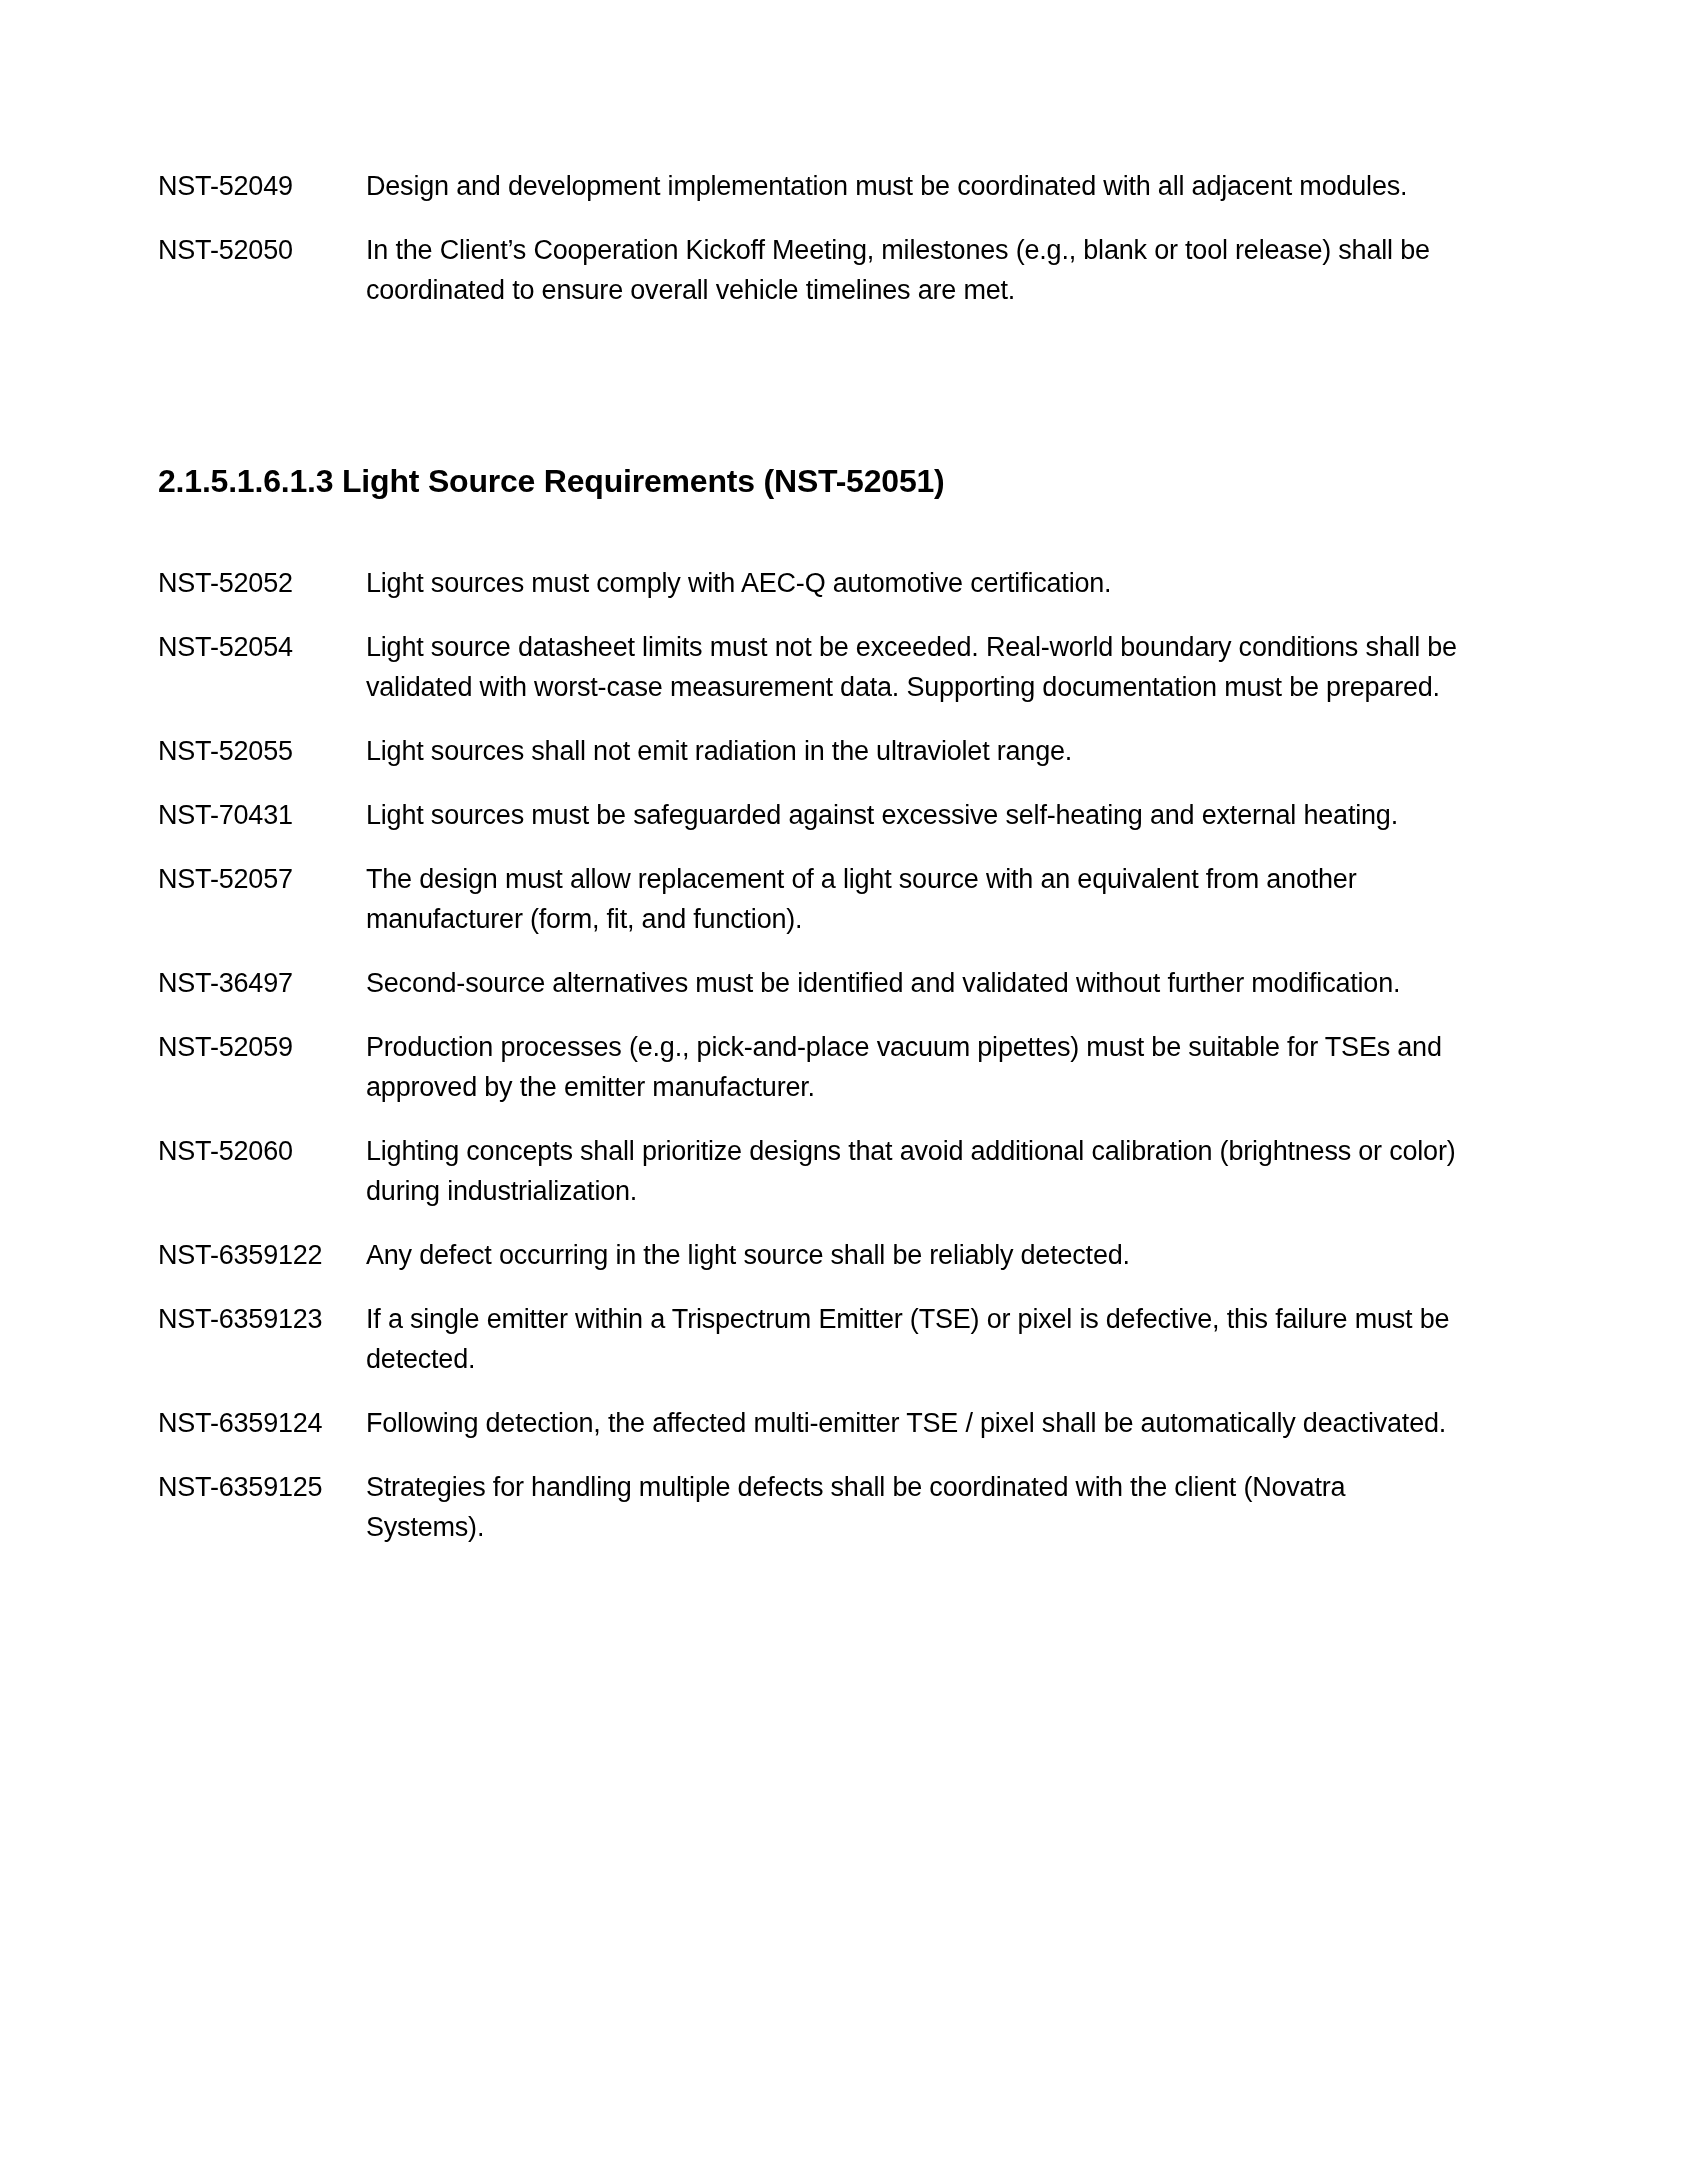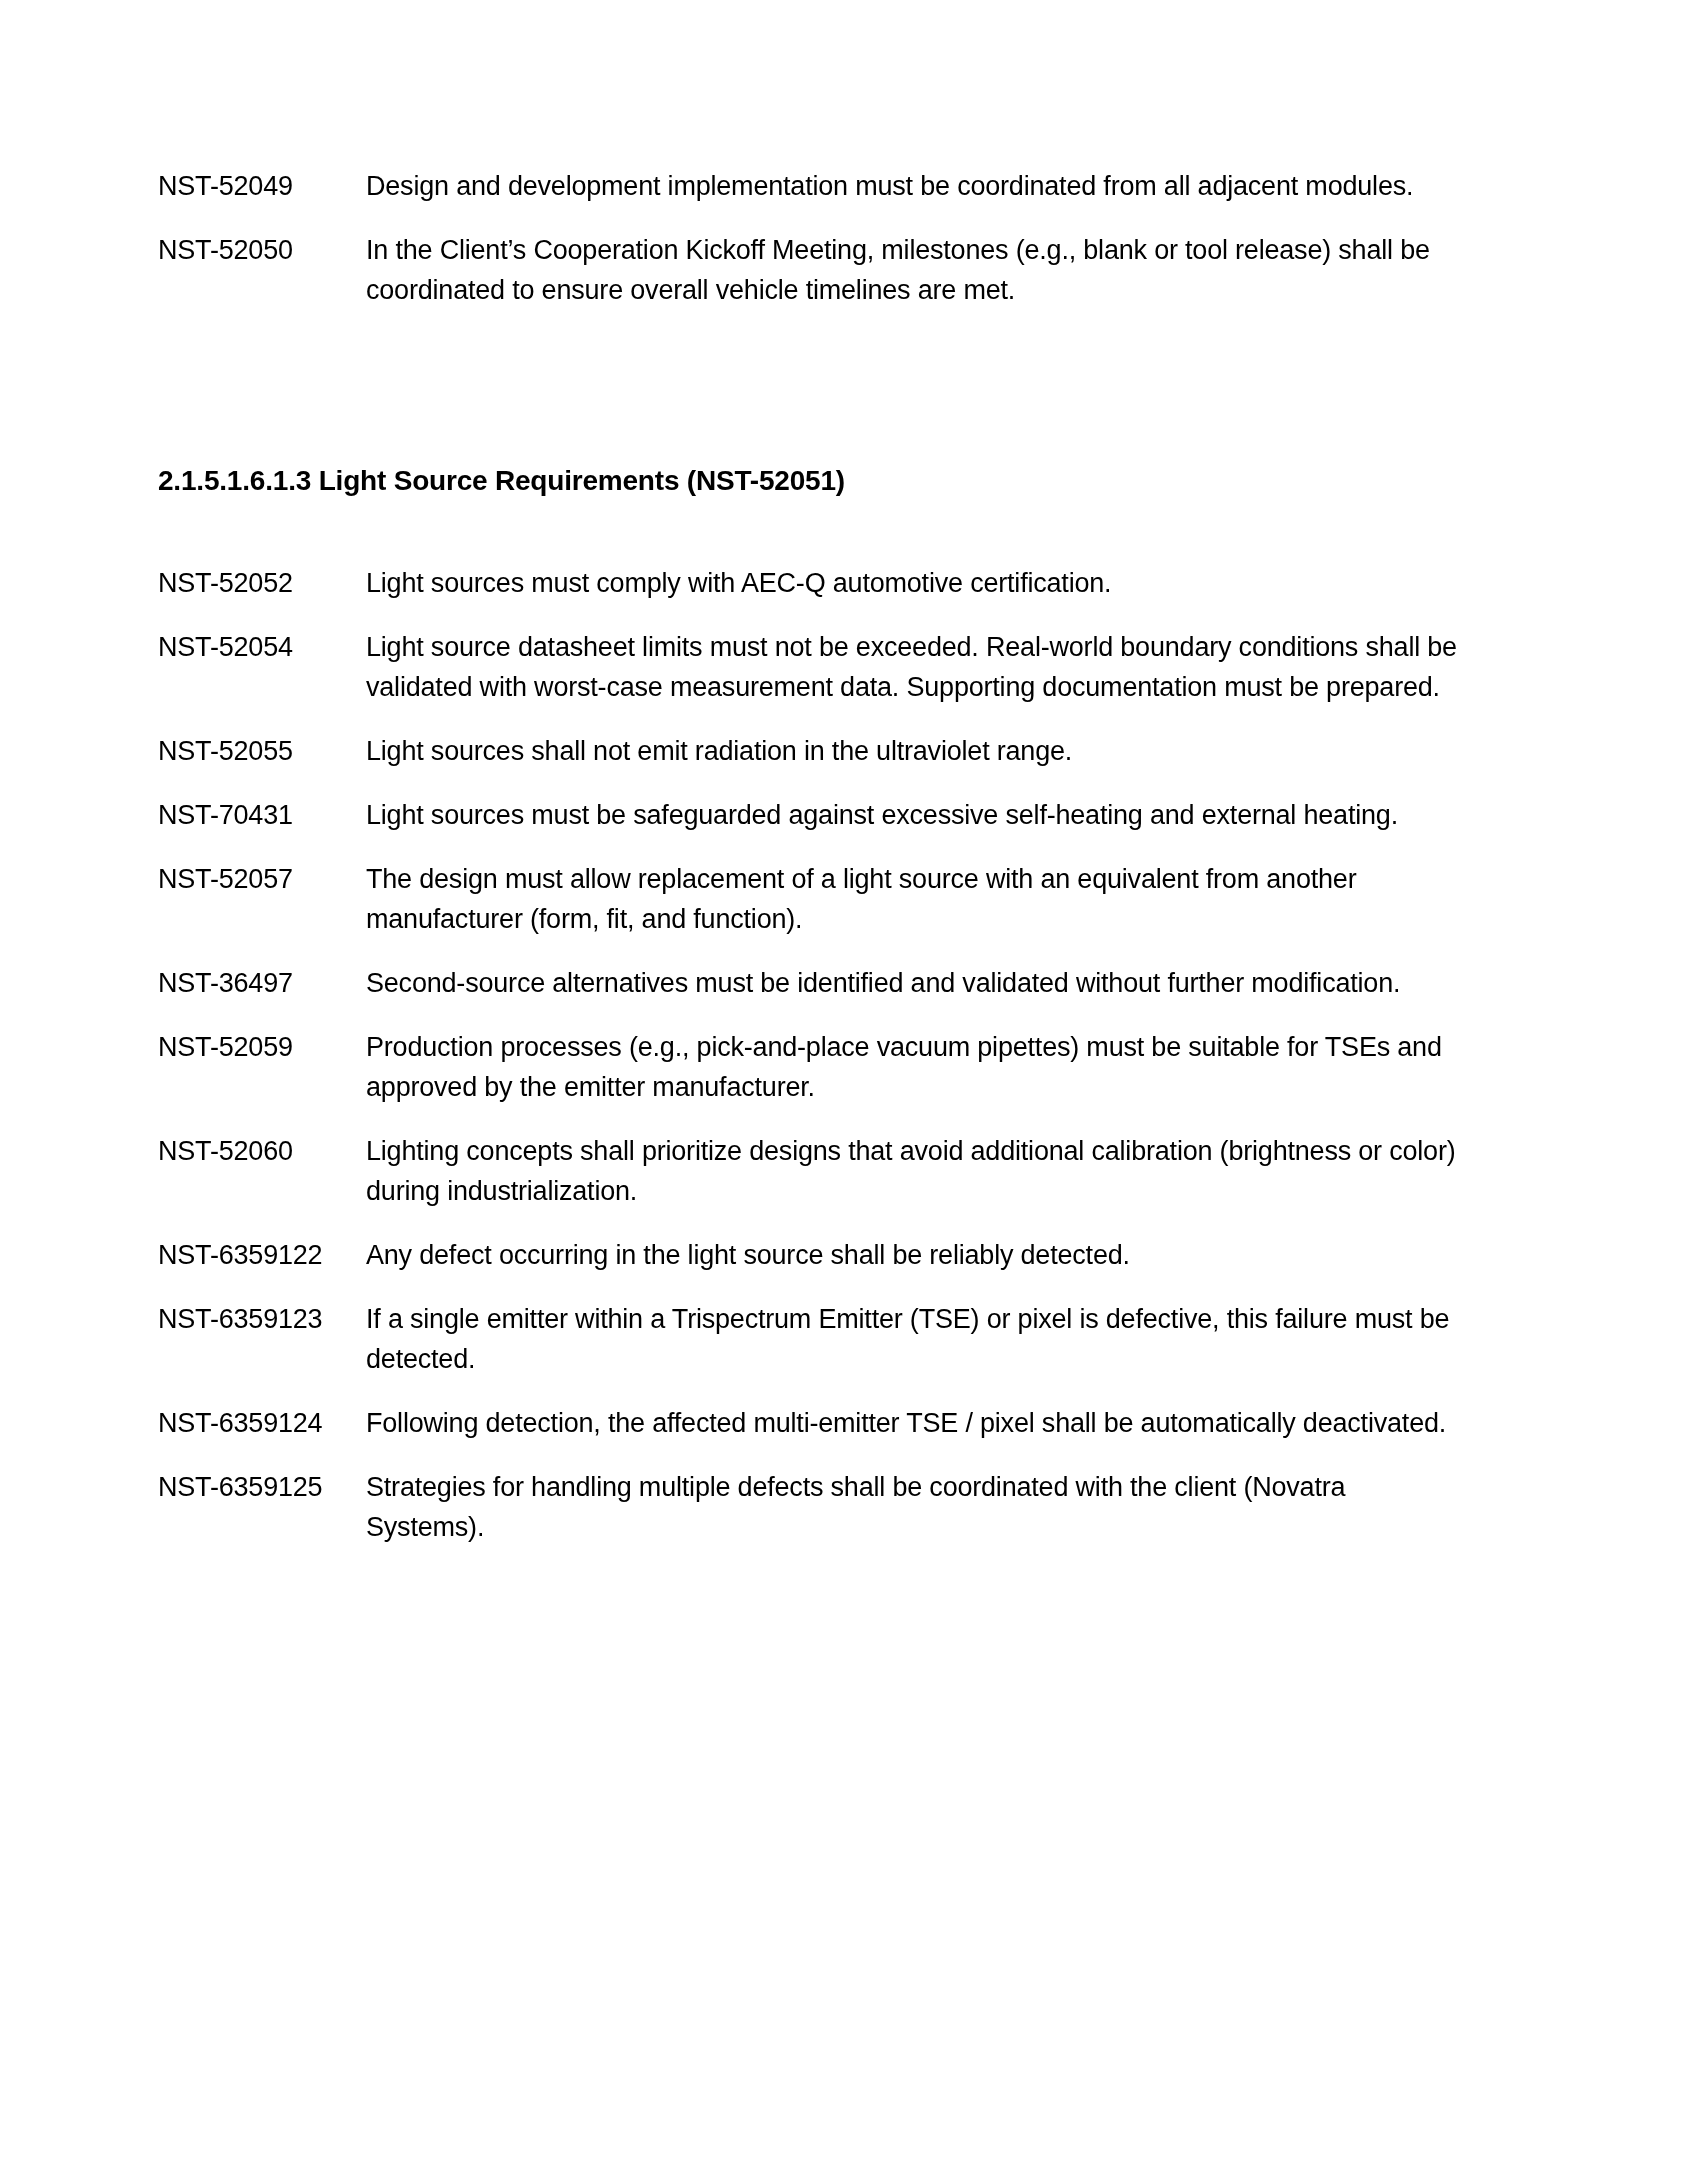--- a/index.html
+++ b/index.html
@@ -28,21 +28,21 @@
   }
   .req-id {
     flex: 0 0 208px;
     white-space: nowrap;
   }
   .req-text {
     flex: 1 1 auto;
     max-width: 1104px;
   }
   h2.section-heading {
-    font-size: 28px;
+    font-size: 32px;
     line-height: 44px;
     font-weight: bold;
     letter-spacing: -0.2px;
     margin: 0;
   }
   h2.heading-gap-large {
     margin-top: 149px;
     margin-bottom: 60px;
   }
   h2.heading-gap-medium {
@@ -50,21 +50,21 @@
     margin-bottom: 20px;
   }
 </style>
 </head>
 <body>
 
 <div class="page">
 
   <div class="req-row">
     <span class="req-id">NST-52049</span>
-    <span class="req-text">Design and development implementation must be coordinated from all adjacent modules.</span>
+    <span class="req-text">Design and development implementation must be coordinated with all adjacent modules.</span>
   </div>
   <div class="req-row">
     <span class="req-id">NST-52050</span>
     <span class="req-text">In the Client’s Cooperation Kickoff Meeting, milestones (e.g., blank or tool release) shall be coordinated to ensure overall vehicle timelines are met.</span>
   </div>
 
   <h2 class="section-heading heading-gap-large">2.1.5.1.6.1.3 Light Source Requirements (NST-52051)</h2>
 
   <div class="req-row">
     <span class="req-id">NST-52052</span>

